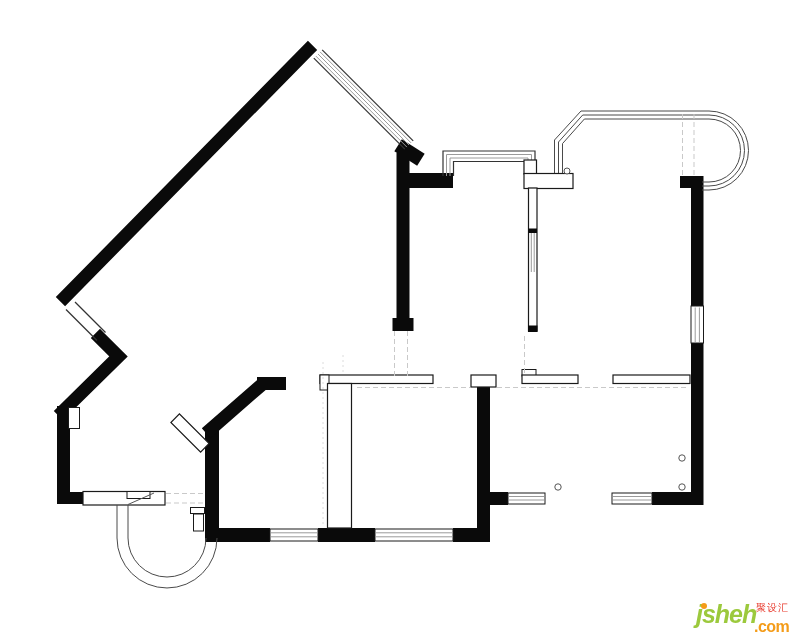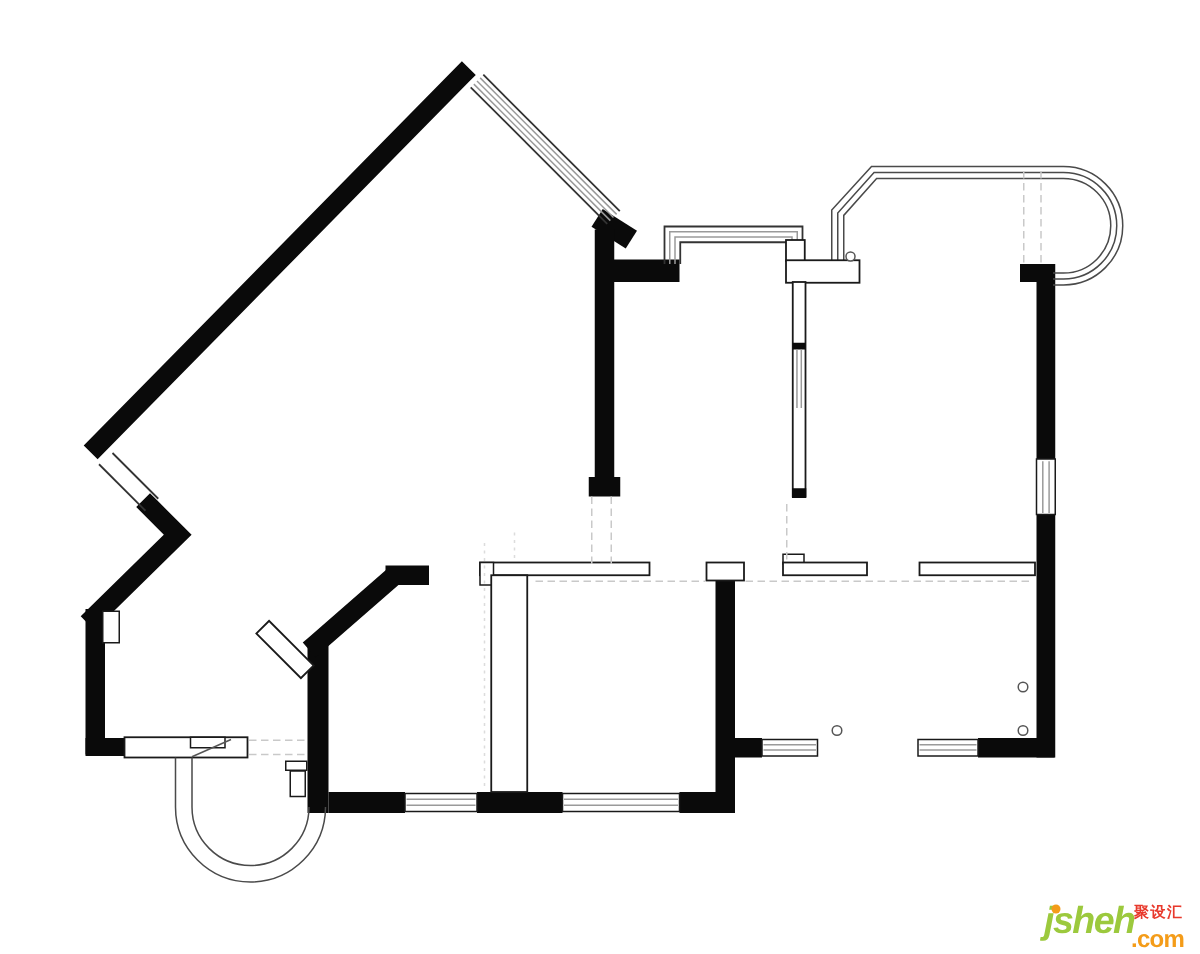--- a/index.html
+++ b/index.html
@@ -13,21 +13,21 @@
   .ol {fill:none;stroke:var(--outline);stroke-width:1;}
   .hg {stroke:var(--hatch);stroke-width:1;fill:none;}
   .dsh{stroke:var(--dash);stroke-width:1;stroke-dasharray:5 3;fill:none;}
   .dt {stroke:var(--faint);stroke-width:1;stroke-dasharray:2 3;fill:none;}
   .kn {fill:#fff;stroke:#555;stroke-width:1;}
   .logo{position:absolute;left:694px;top:598px;width:104px;height:36px;}
   .logo .brand{position:absolute;left:2px;top:2px;font-size:25px;font-weight:bold;
       letter-spacing:-1px;color:var(--logo_green);font-style:italic;}
   .logo .jdot{position:absolute;left:7px;top:5px;width:6px;height:6px;border-radius:50%;
       background:var(--logo_orange);}
-  .logo .cjk{position:absolute;left:62px;top:3px;font-size:10px;font-weight:bold;
+  .logo .cjk{position:absolute;left:62px;top:3px;font-size:10px;font-weight:normal;
       color:var(--logo_red);letter-spacing:1px;white-space:nowrap;}
   .logo .tld{position:absolute;left:60px;top:20px;font-size:16px;font-weight:bold;
       color:var(--logo_orange);letter-spacing:-0.5px;}
 </style>
 </head>
 <body>
 
 <div class="stage">
 <svg width="800" height="636" viewBox="0 0 800 636">
 

